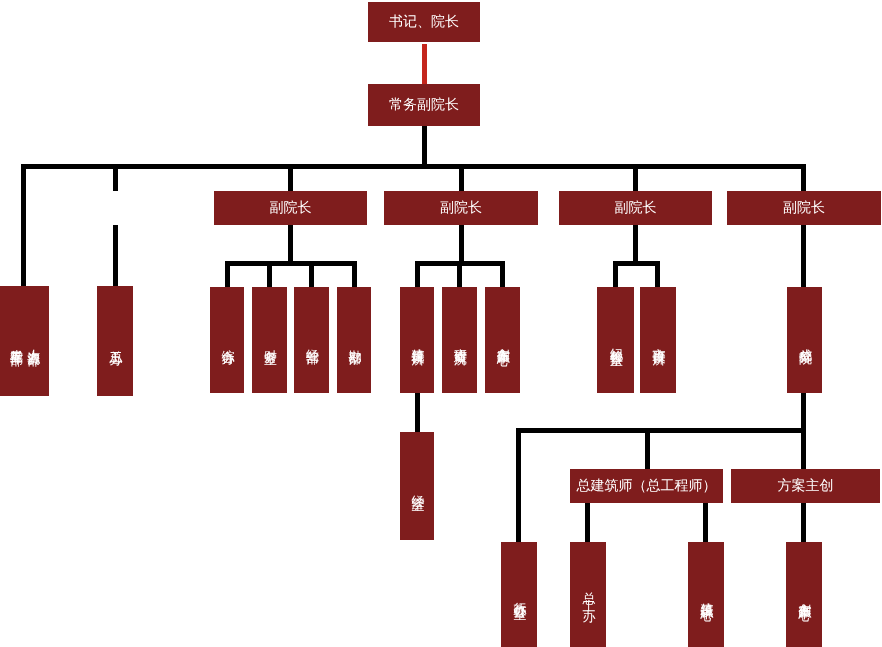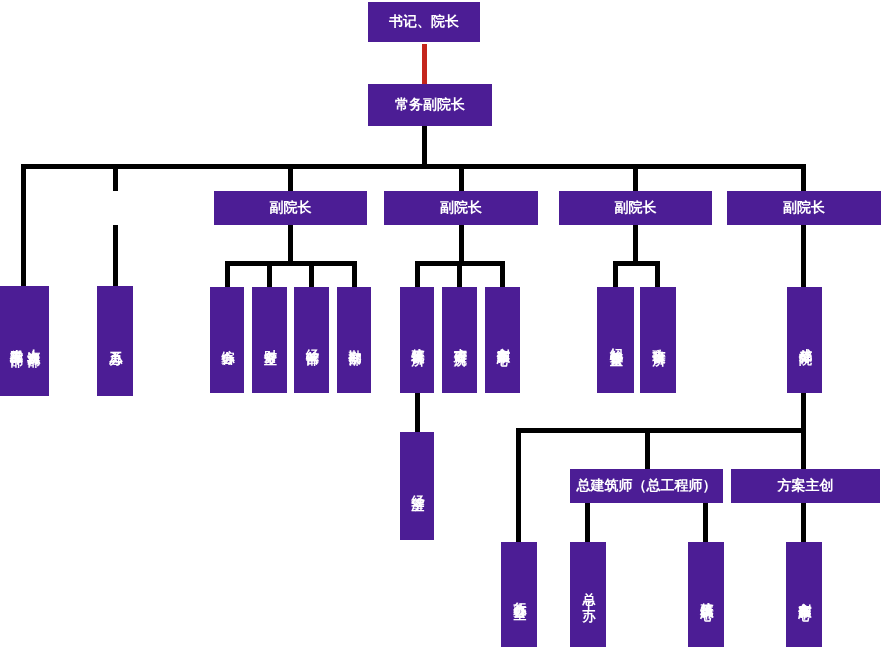--- a/index.html
+++ b/index.html
@@ -1,23 +1,23 @@
 <!DOCTYPE html>
 <html><head>
 <meta charset="utf-8">
 <style>
   html,body{margin:0;padding:0;background:#ffffff;}
   .canvas{
     position:relative;width:882px;height:647px;background:#ffffff;overflow:hidden;
     font-family:"Liberation Sans","DejaVu Sans",sans-serif;
   }
   .node{
-    position:absolute;background:#4c1d95;color:#ffffff;
+    position:absolute;background:#7f1d1d;color:#ffffff;
     display:flex;align-items:center;justify-content:center;
-    box-sizing:border-box;text-align:center;font-weight:bold;
+    box-sizing:border-box;text-align:center;
   }
   .hbox{font-size:14px;line-height:1.1;white-space:nowrap;}
   .vbox{
     writing-mode:vertical-rl;text-orientation:upright;
     font-size:13px;line-height:1.15;letter-spacing:1px;
   }
   .pair{gap:3px;}
   .pair .vtext{
     writing-mode:vertical-rl;text-orientation:upright;
     font-size:13px;line-height:1.1;letter-spacing:1px;
@@ -68,21 +68,21 @@
   <div class="edge" style="left:801px;top:393px;width:5px;height:40px;"></div>
   <div class="edge" style="left:516px;top:428px;width:290px;height:5px;"></div>
   <div class="edge" style="left:516px;top:428px;width:5px;height:114px;"></div>
   <div class="edge" style="left:645px;top:428px;width:5px;height:41px;"></div>
   <div class="edge" style="left:801px;top:428px;width:5px;height:41px;"></div>
   <div class="edge" style="left:585px;top:503px;width:5px;height:39px;"></div>
   <div class="edge" style="left:703px;top:503px;width:5px;height:39px;"></div>
   <div class="edge" style="left:801px;top:503px;width:5px;height:39px;"></div>
 
   <div class="node hbox" style="left:368px;top:2px;width:112px;height:40px;">书记、院长</div>
-  <div class="node hbox" style="left:368px;top:84px;width:124px;height:42px;">常务副院长</div>
+  <div class="node hbox" style="left:368px;top:84px;width:112px;height:42px;">常务副院长</div>
 
   <div class="node hbox" style="left:214px;top:191px;width:153px;height:34px;">副院长</div>
   <div class="node hbox" style="left:384px;top:191px;width:154px;height:34px;">副院长</div>
   <div class="node hbox" style="left:559px;top:191px;width:153px;height:34px;">副院长</div>
   <div class="node hbox" style="left:727px;top:191px;width:154px;height:34px;">副院长</div>
 
   <div class="node pair" style="left:0px;top:286px;width:49px;height:110px;">
     <span class="vtext">党群工作部</span>
     <span class="vtext">人力资源部</span>
   </div>

